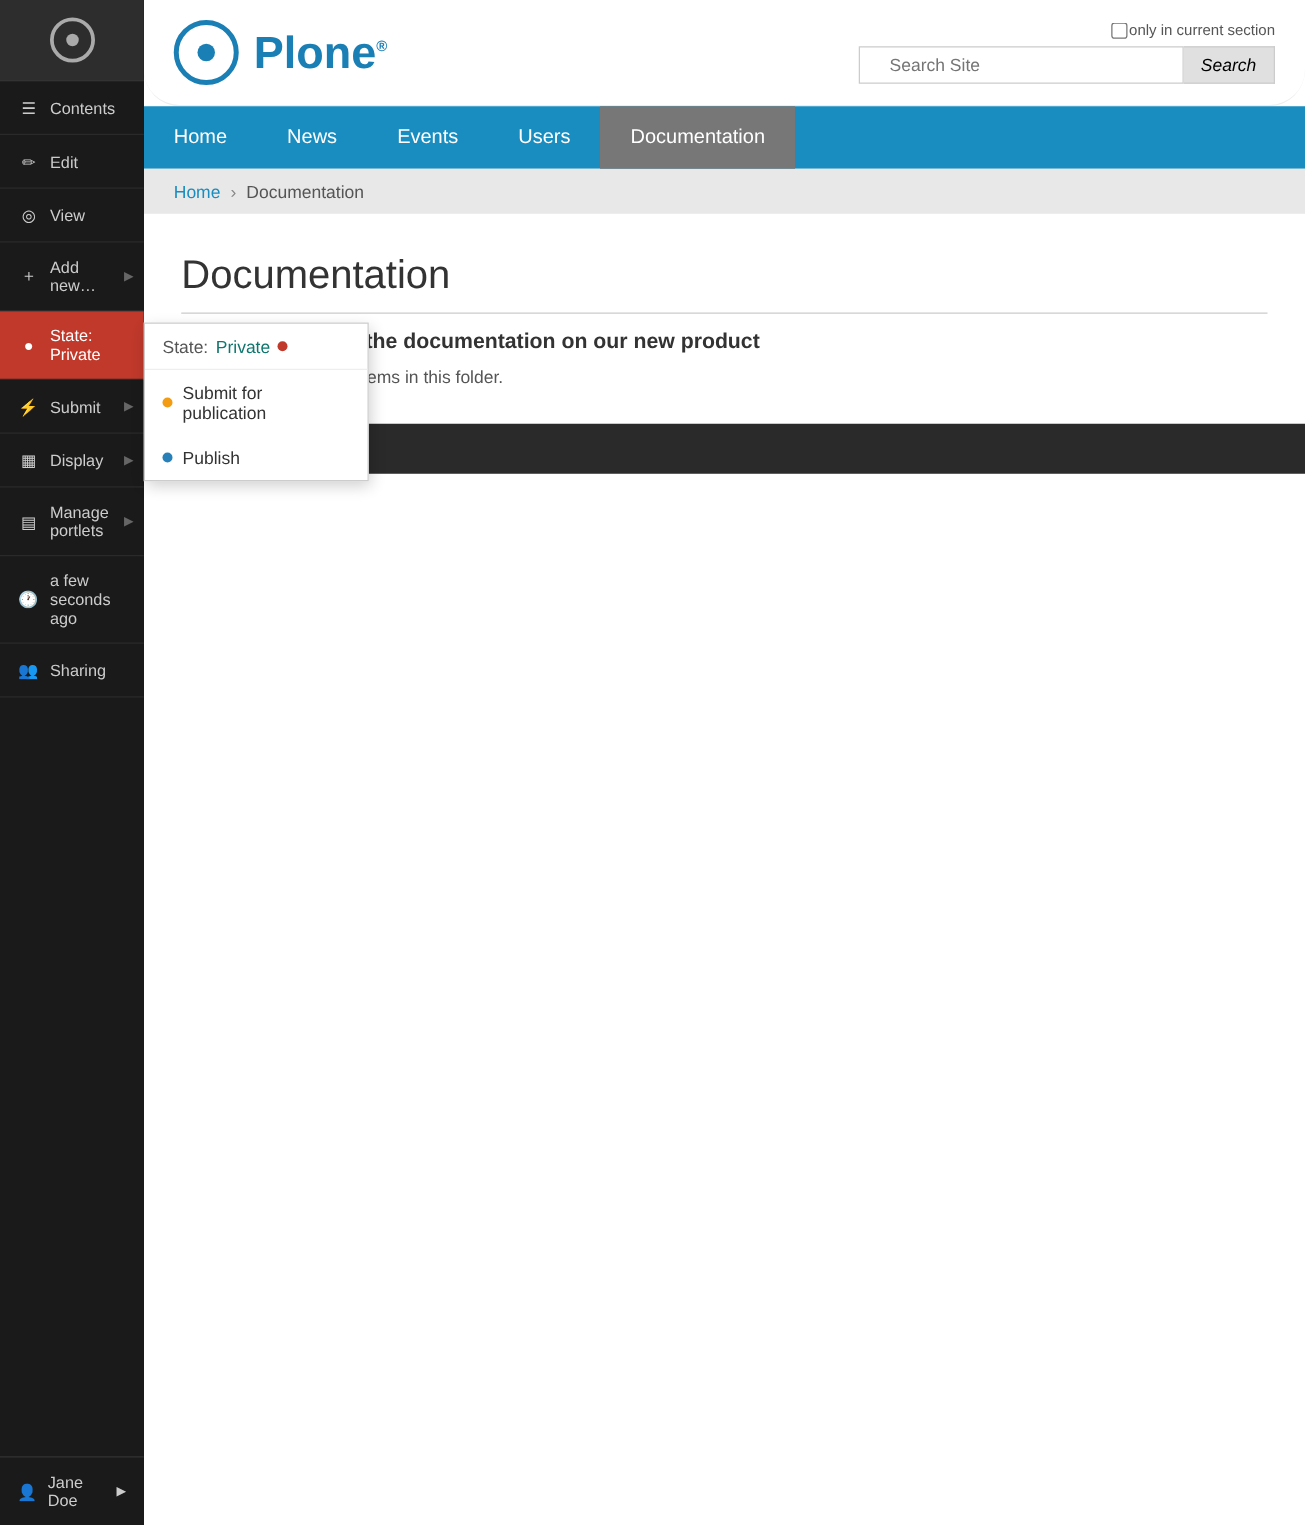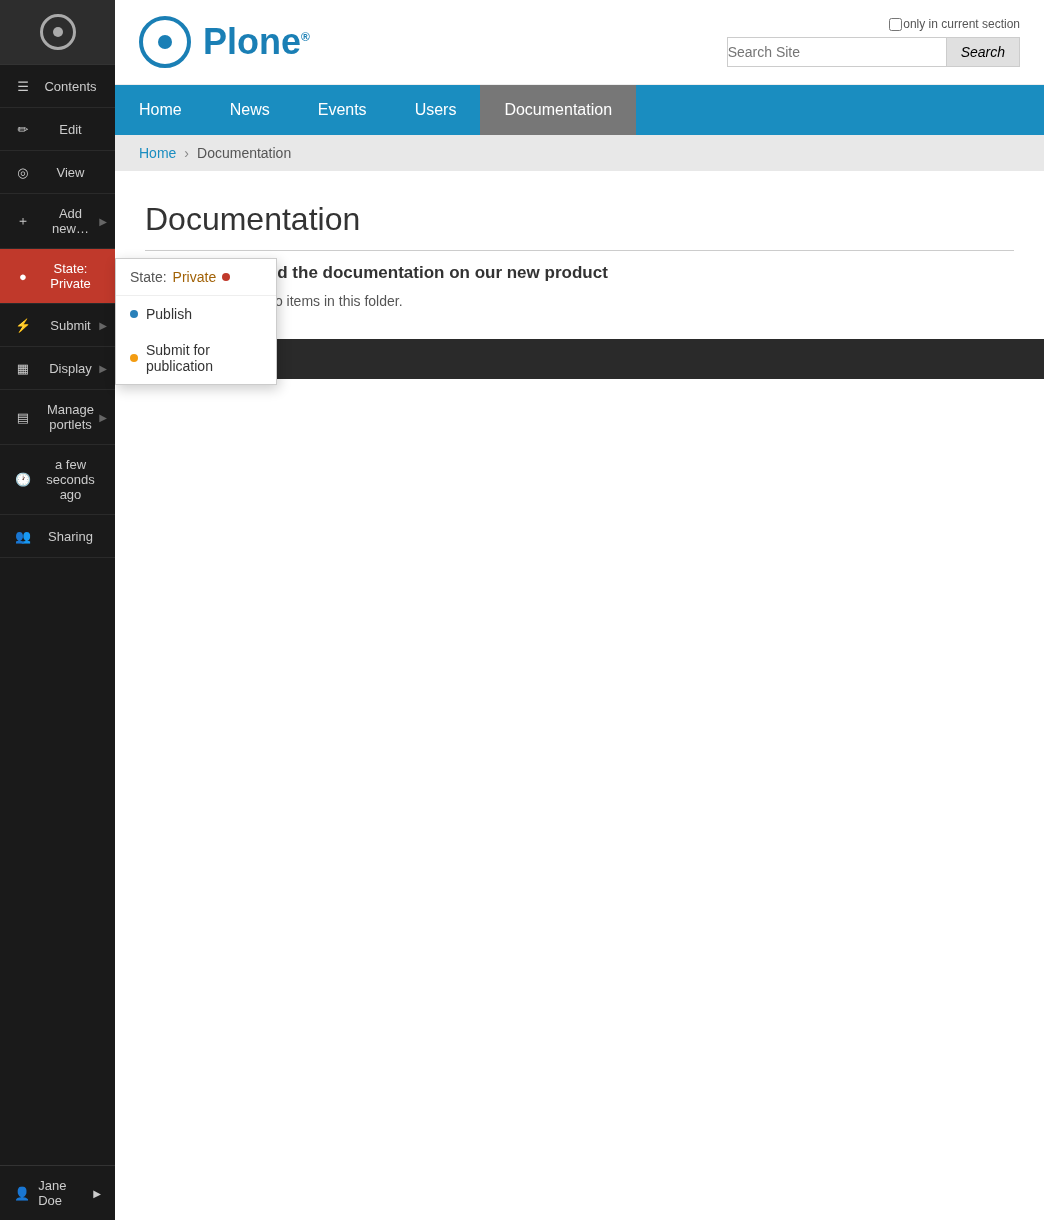--- a/index.html
+++ b/index.html
@@ -54,21 +54,21 @@
       width: 18px; height: 18px;
       display: flex; align-items: center; justify-content: center;
       flex-shrink: 0;
     }
     .toolbar-item .chevron {
       position: absolute;
       right: 8px;
       font-size: 10px;
       color: #666;
     }
-    .toolbar-item .label { flex: 1; text-align: center; }
+    .toolbar-item .label { flex: 1; }
     .toolbar-footer {
       margin-top: auto;
       border-top: 1px solid #333;
       padding: 12px 14px;
       color: #ccc;
       font-size: 13px;
       display: flex;
       align-items: center;
       gap: 8px;
       cursor: pointer;
@@ -86,20 +86,21 @@
     }
 
     
     #site-header {
       background: #fff;
       padding: 16px 24px;
       display: flex;
       align-items: center;
       justify-content: space-between;
       border-bottom: 1px solid #eee;
+      border-radius: 29px;
     }
     .plone-logo {
       display: flex;
       align-items: center;
       gap: 12px;
     }
     .plone-logo-circle {
       width: 52px; height: 52px;
       border-radius: 50%;
       border: 4px solid #1a7fb5;
@@ -135,23 +136,23 @@
       font-size: 12px;
       color: #555;
     }
     .search-only-section input[type="checkbox"] { cursor: pointer; }
     .search-row {
       display: flex;
       gap: 0;
     }
     .search-input {
       border: 1px solid #ccc;
-      padding: 6px 0;
-      font-size: 14px;
-      width: 220px;
+      padding: 6px 24px;
+      font-size: 14px;
+      width: 260px;
       outline: none;
     }
     .search-btn {
       background: #e0e0e0;
       border: 1px solid #ccc;
       border-left: none;
       padding: 6px 14px;
       font-size: 14px;
       cursor: pointer;
       font-style: italic;
@@ -217,36 +218,36 @@
       background: #2a2a2a;
       height: 40px;
       margin-left: 0;
     }
 
     
     #state-dropdown {
       position: absolute;
       top: 258px;
       left: 115px;
-      width: 162px;
+      width: 180px;
       background: #fff;
       border: 1px solid #ccc;
       box-shadow: 2px 4px 12px rgba(0,0,0,0.2);
       z-index: 2000;
     }
     .dropdown-header {
       padding: 10px 14px;
       font-size: 14px;
       color: #555;
       border-bottom: 1px solid #eee;
       display: flex;
       align-items: center;
       gap: 6px;
     }
-    .dropdown-header .state-label { color: #a16207; }
+    .dropdown-header .state-label { color: #0f766e; }
     .dropdown-item {
       padding: 10px 14px;
       font-size: 14px;
       color: #333;
       cursor: pointer;
       display: flex;
       align-items: center;
       gap: 8px;
     }
     .dropdown-item.highlighted { background: #1a8dc0; color: #fff; }
@@ -364,20 +365,20 @@
 
 </div>
 
 <div id="state-dropdown">
   <div class="dropdown-header">
     <span>State:</span>
     <span class="state-label">Private</span>
     <span class="dot dot-red"></span>
   </div>
   <div class="dropdown-item">
+    <span class="dot dot-yellow"></span>
+    <span>Submit for publication</span>
+  </div>
+  <div class="dropdown-item">
     <span class="dot dot-blue"></span>
     <span>Publish</span>
   </div>
-  <div class="dropdown-item">
-    <span class="dot dot-yellow"></span>
-    <span>Submit for publication</span>
-  </div>
 </div>
 
 </body></html>

